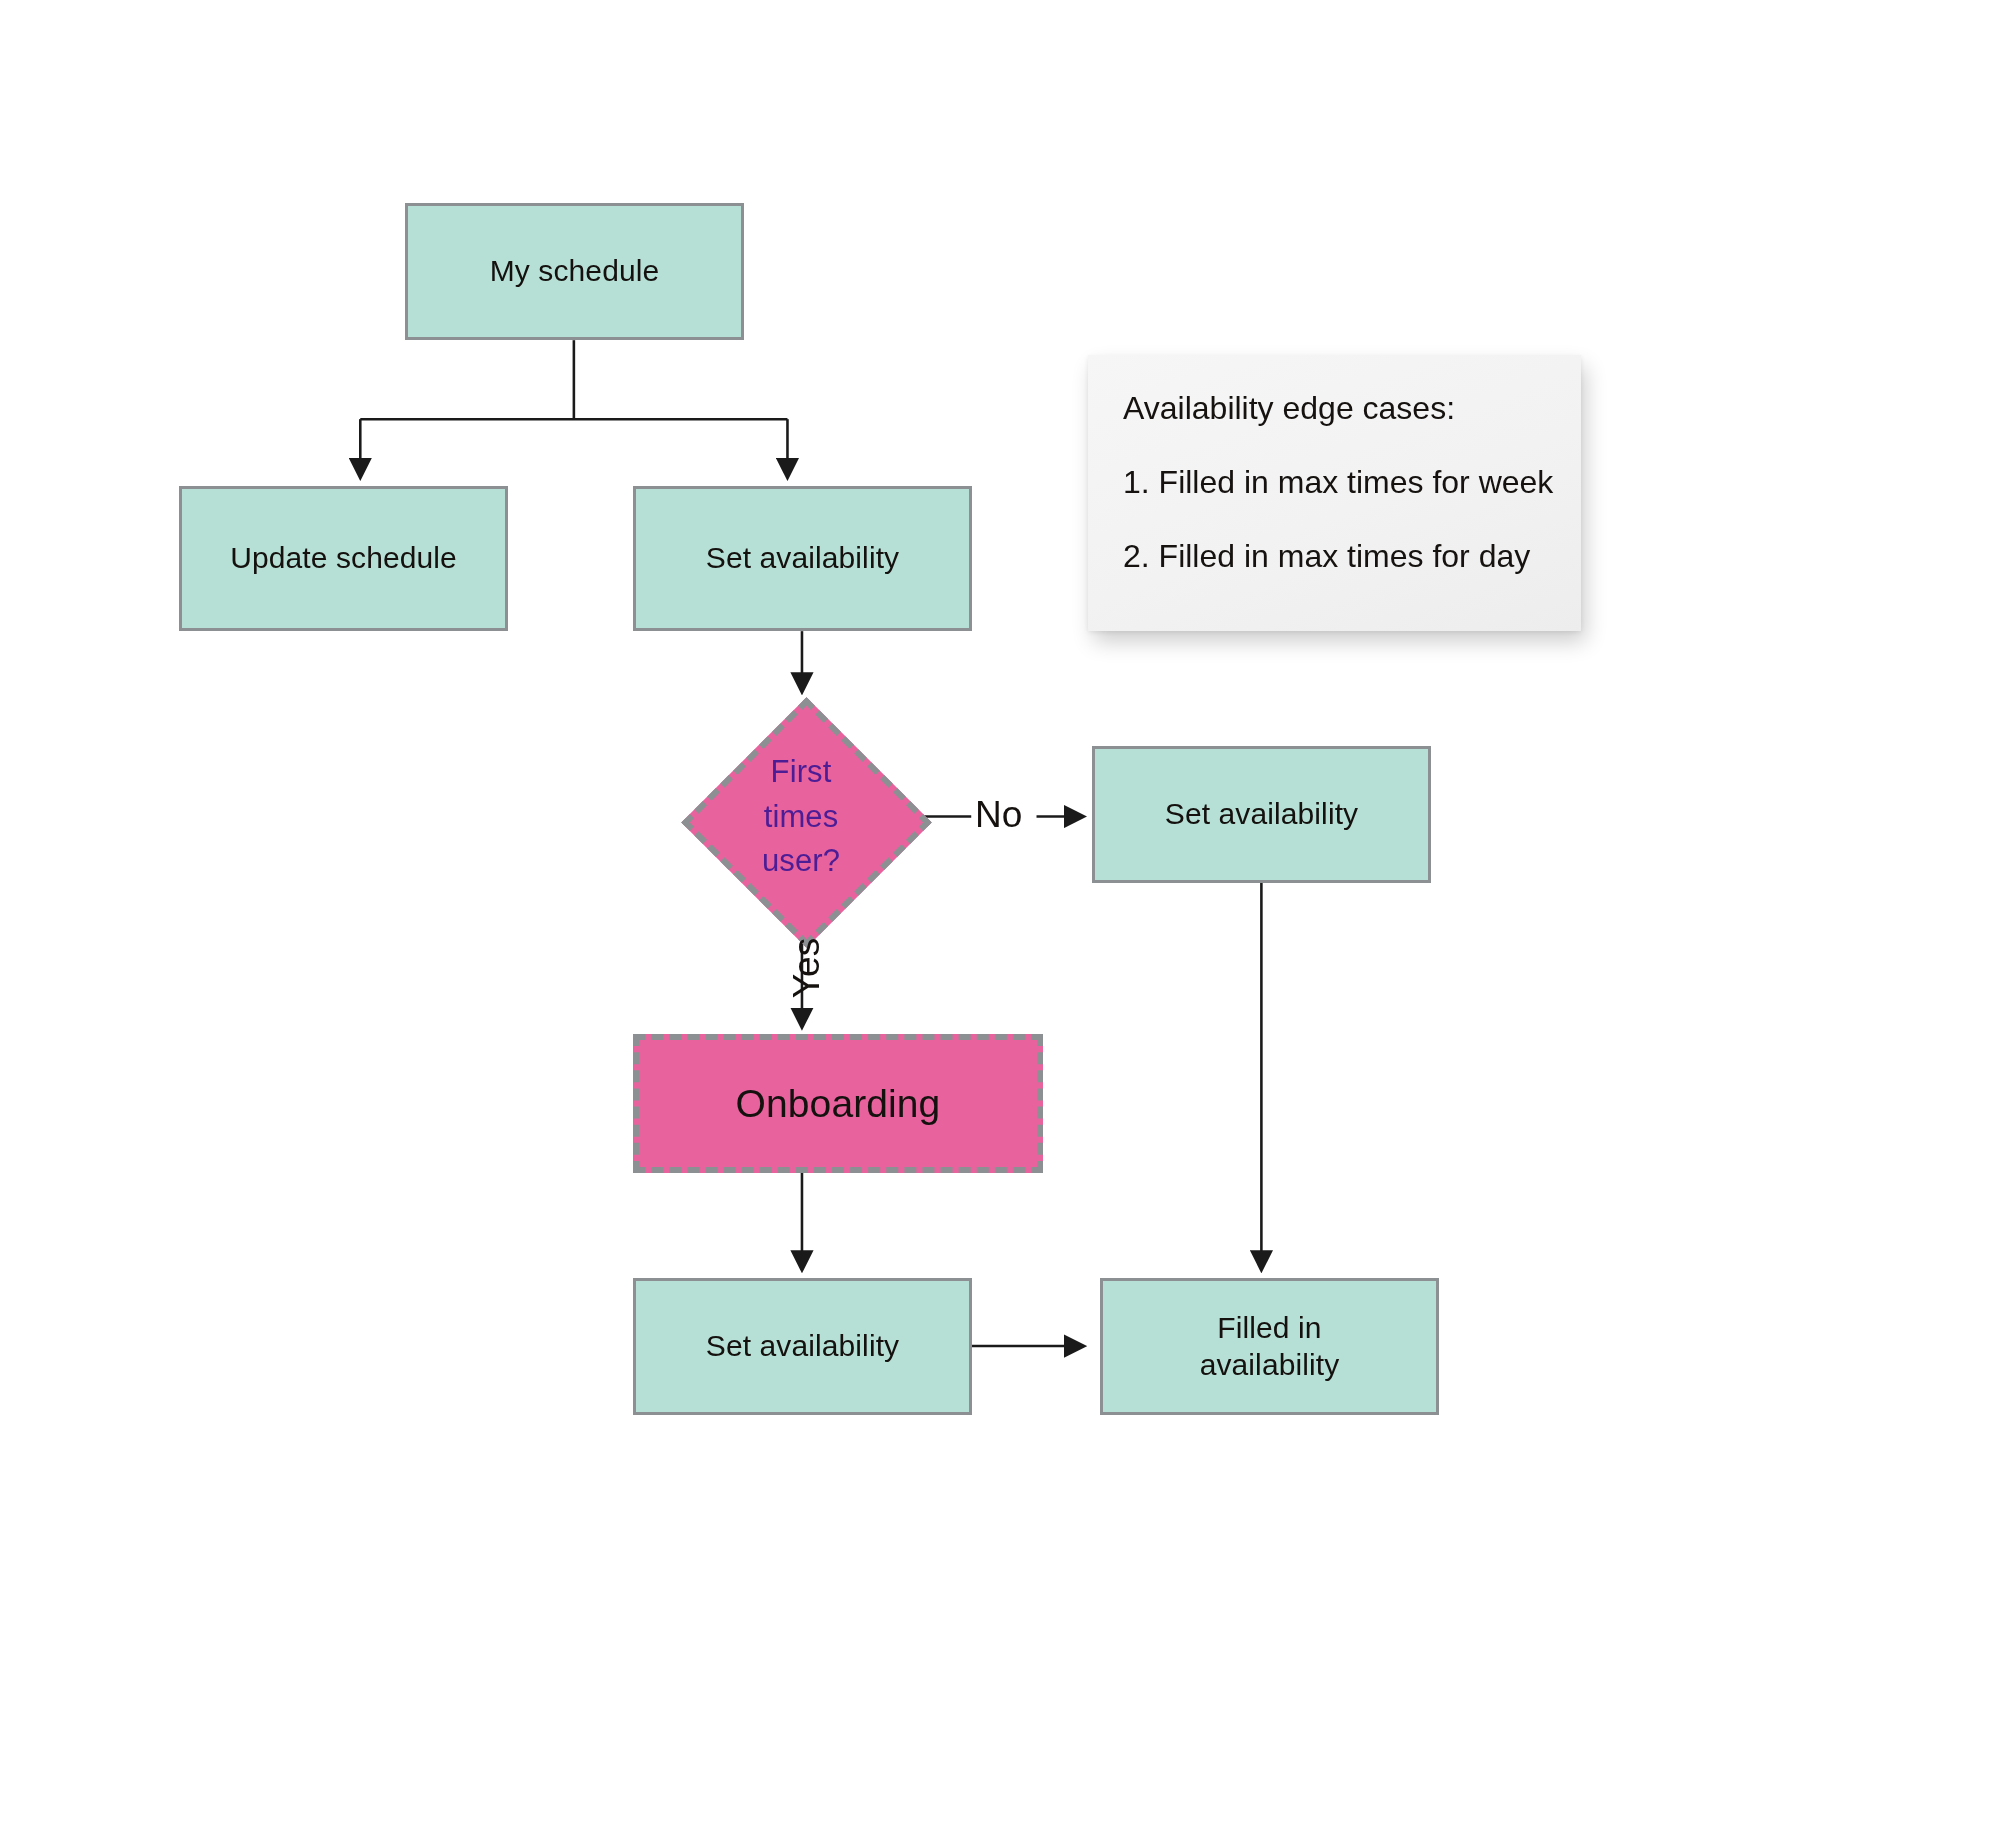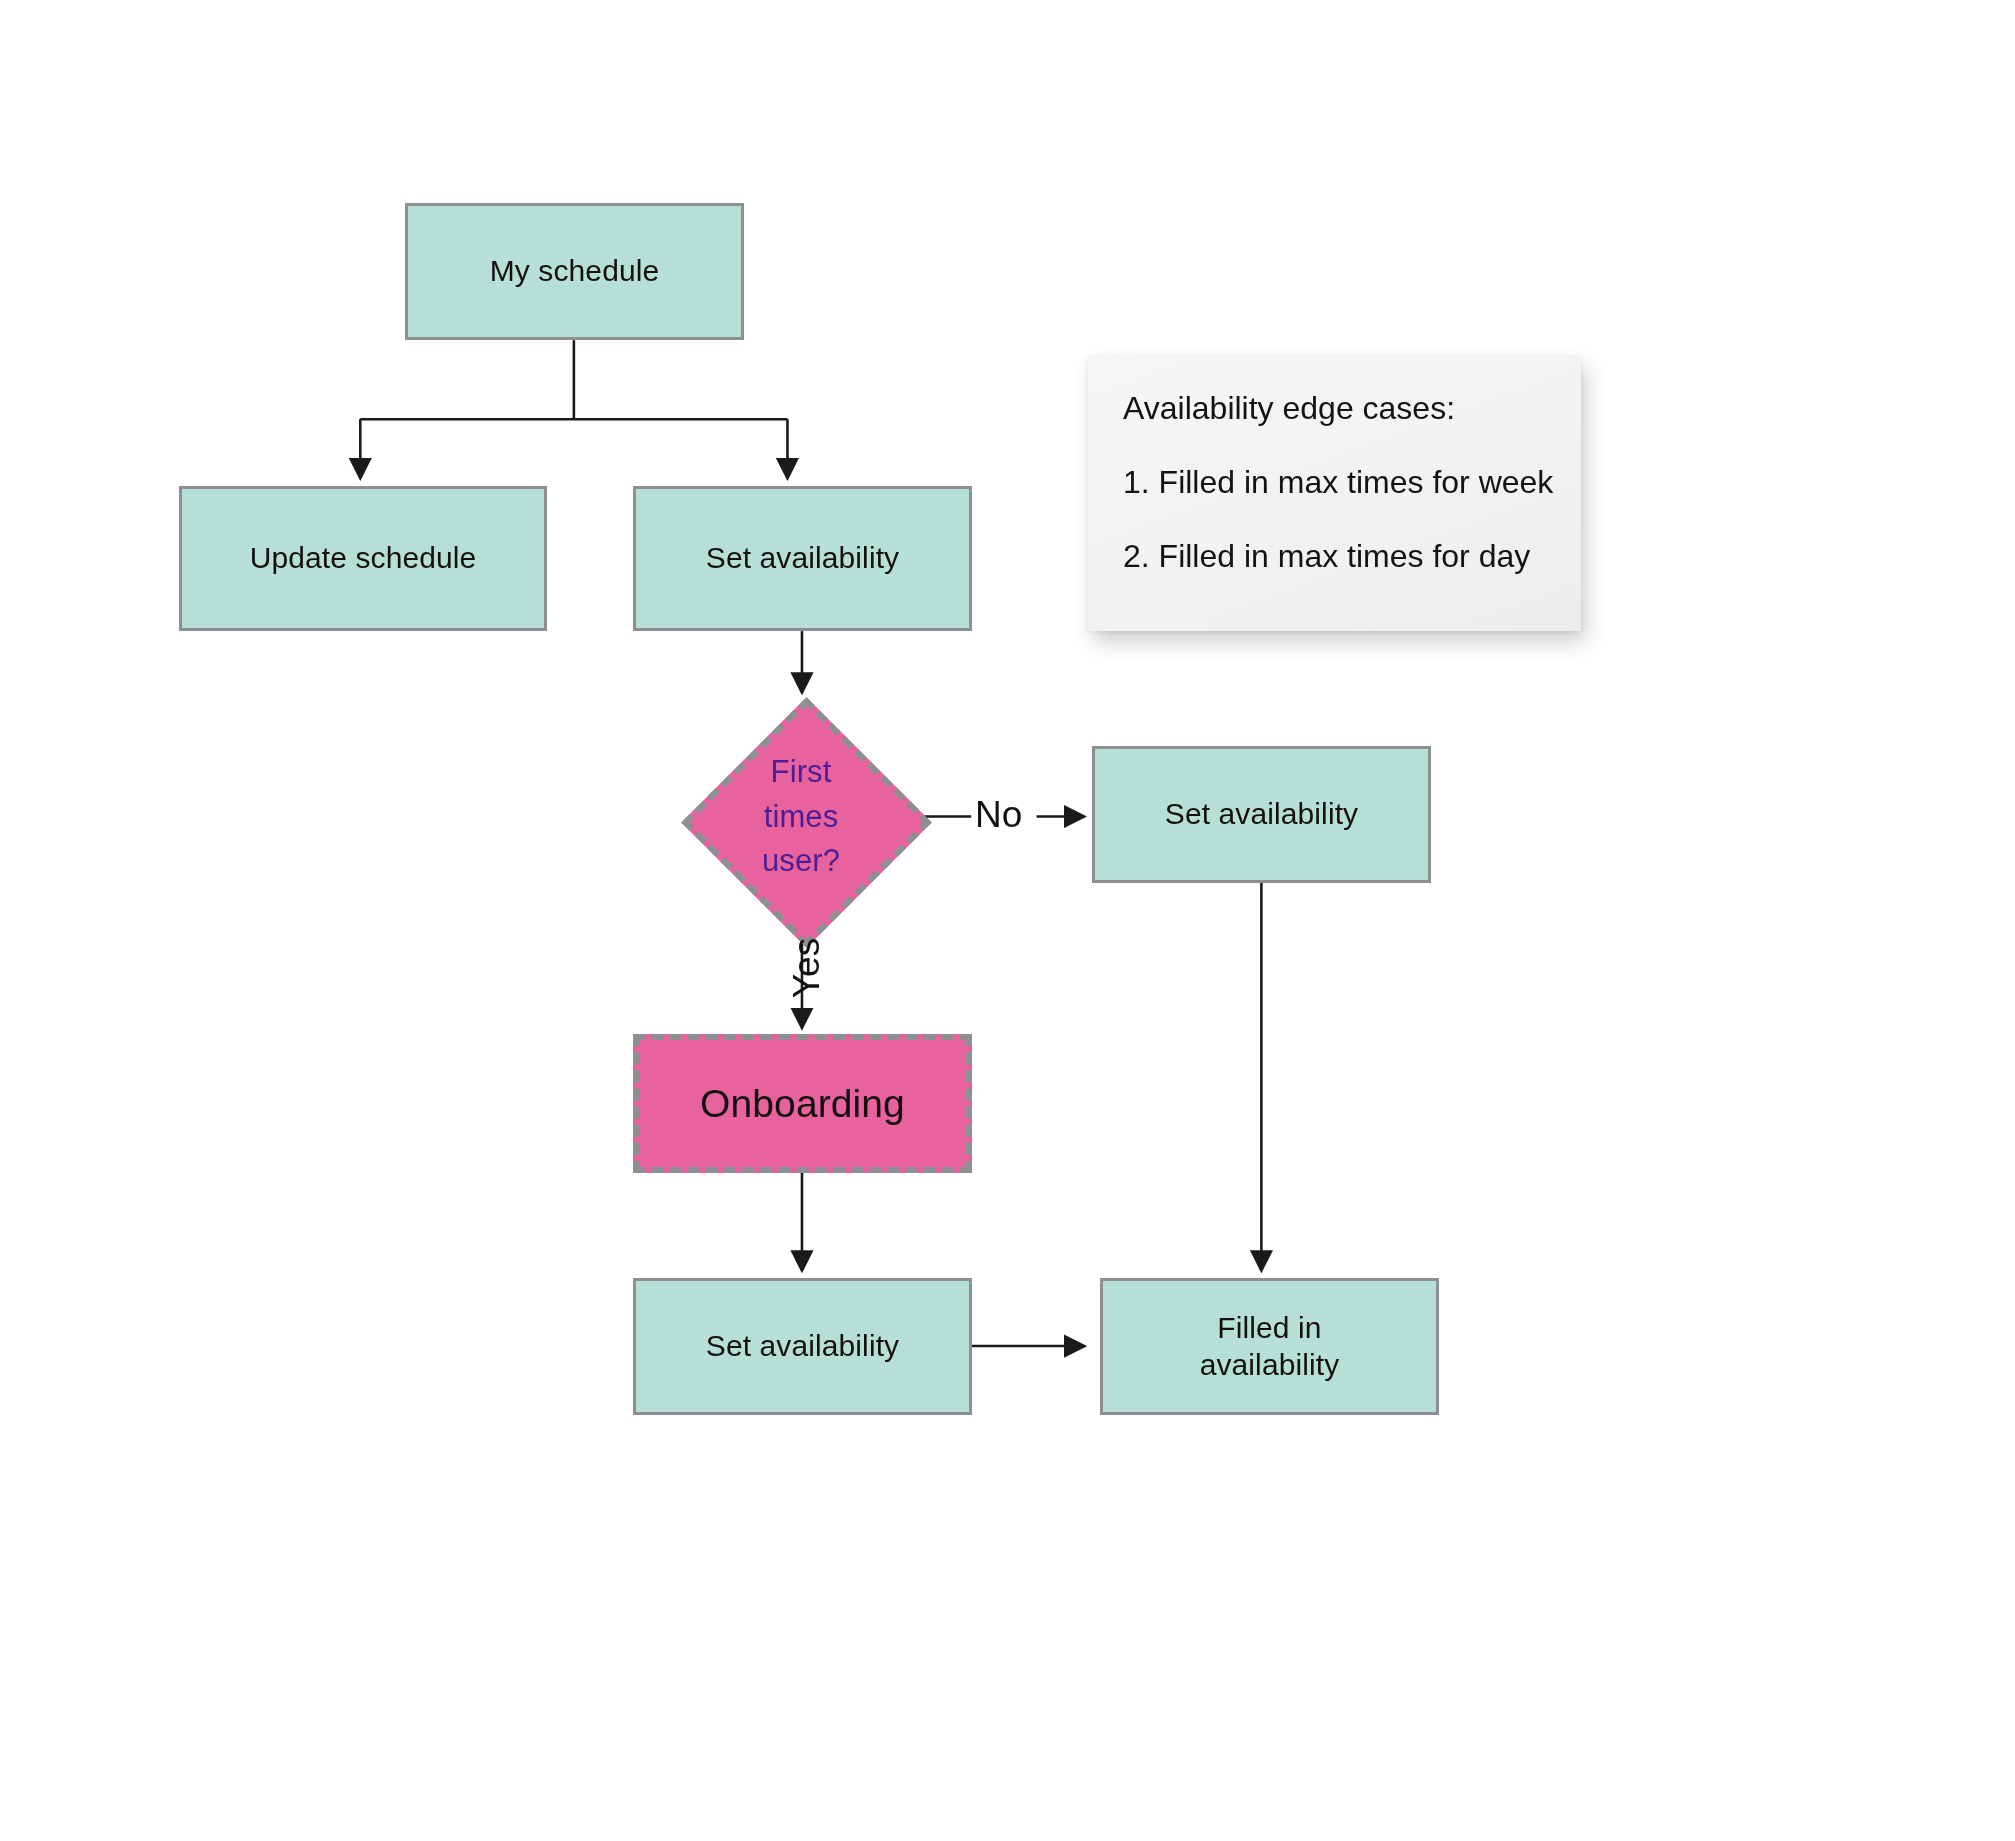--- a/index.html
+++ b/index.html
@@ -148,21 +148,21 @@
       <path d="M 1205 1670 L 1344 1670" marker-end="url(#arrow)"></path>
 
       <path d="M 1565 1095 L 1565 1575" marker-end="url(#arrow)"></path>
     </g>
   </svg>
 
   <div class="node process" style="left:405px; top:203px; width:339px; height:137px;">
     <span>My schedule</span>
   </div>
 
-  <div class="node process" style="left:179px; top:486px; width:368px; height:145px;">
+  <div class="node process" style="left:179px; top:486px; width:329px; height:145px;">
     <span>Update schedule</span>
   </div>
 
   <div class="node process" style="left:633px; top:486px; width:339px; height:145px;">
     <span>Set availability</span>
   </div>
 
   <div class="node decision-wrap" style="left:684px; top:700px; width:234px; height:234px;">
     <div class="diamond-shape"></div>
     <div class="diamond-label">
@@ -173,21 +173,21 @@
   </div>
 
   <div class="edge-label" style="left:975px; top:794px;">No</div>
 
   <div class="edge-label rot" style="left:770px; top:947px; width:73px; text-align:center;">Yes</div>
 
   <div class="node process" style="left:1092px; top:746px; width:339px; height:137px;">
     <span>Set availability</span>
   </div>
 
-  <div class="node onboarding" style="left:633px; top:1034px; width:339px; height:139px;">
+  <div class="node onboarding" style="left:633px; top:1034px; width:410px; height:139px;">
     <span>Onboarding</span>
   </div>
 
   <div class="node process" style="left:633px; top:1278px; width:339px; height:137px;">
     <span>Set availability</span>
   </div>
 
   <div class="node process" style="left:1092px; top:1278px; width:339px; height:137px; flex-direction:column;margin-left:8px;">
     <span>Filled in</span>
     <span>availability</span>

